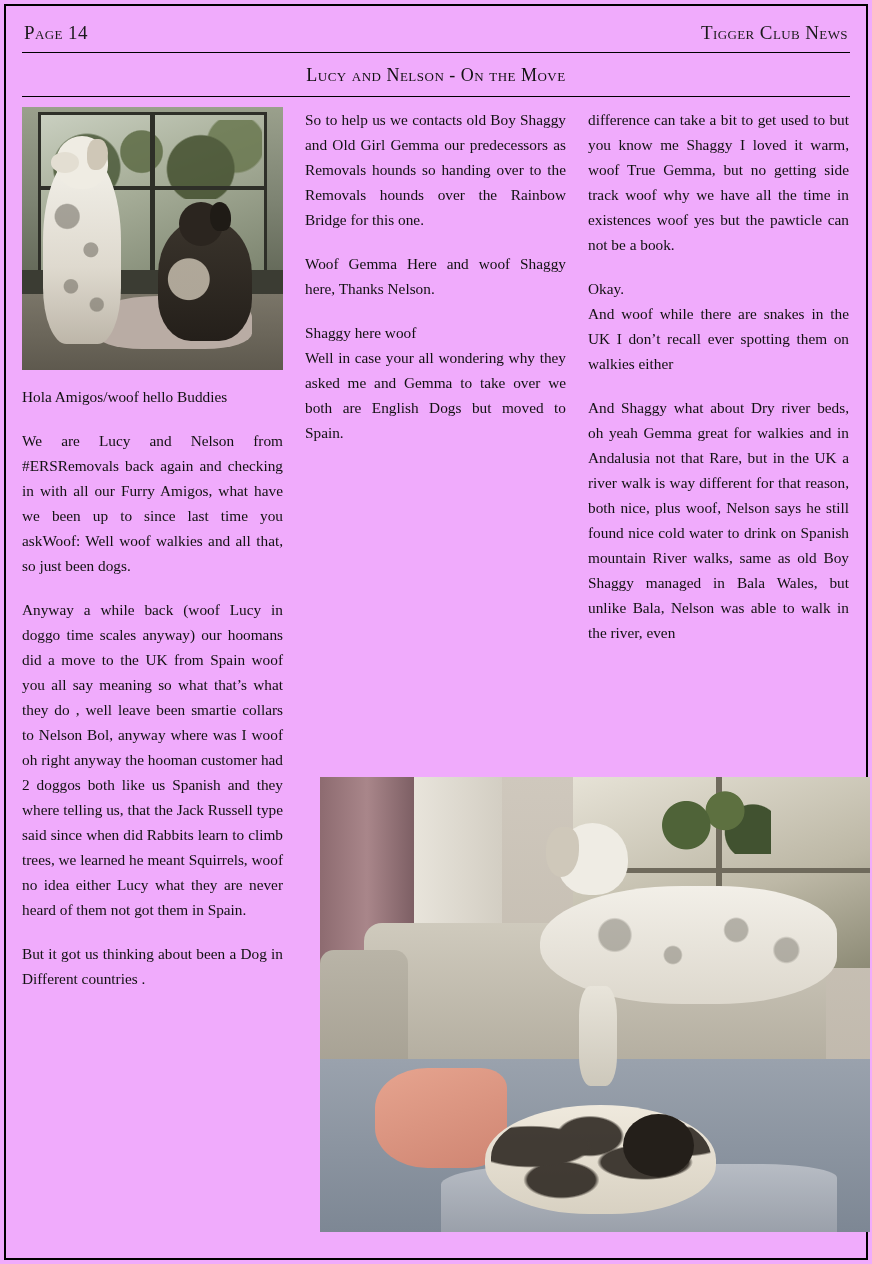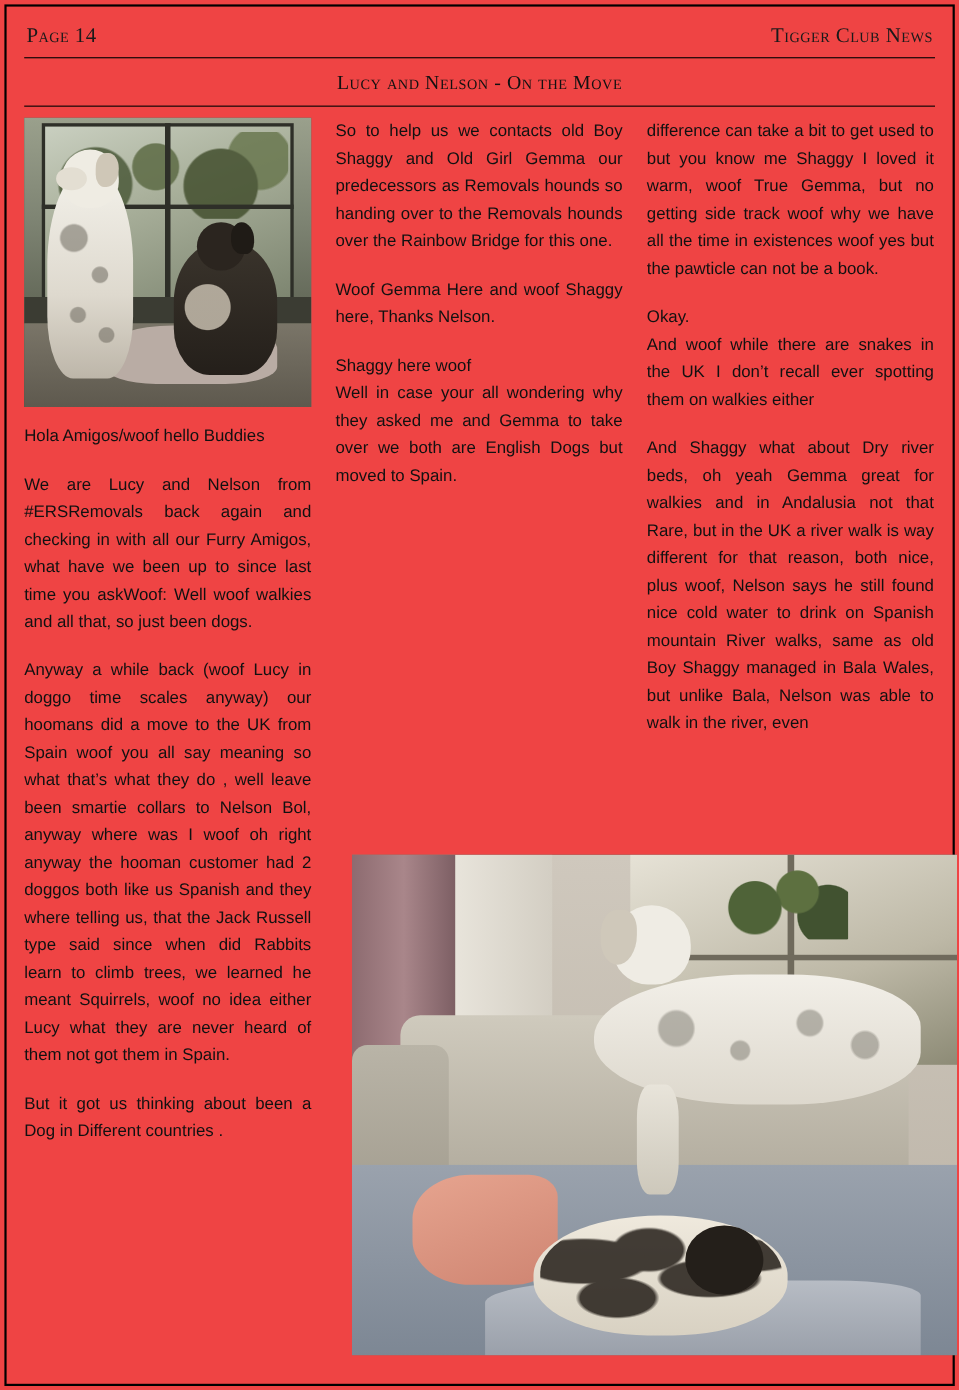--- a/index.html
+++ b/index.html
@@ -7,21 +7,21 @@
     padding: 0;
     background: #ffffff;
   }
   body {
     font-family: "DejaVu Sans", sans-serif;
   }
   .page {
     position: relative;
     width: 872px;
     height: 1264px;
-    background: #ef4444;
+    background: #f0abfc;
     box-sizing: border-box;
     overflow: hidden;
   }
   .page-border {
     position: absolute;
     left: 4px;
     top: 4px;
     right: 4px;
     bottom: 4px;
     border: 2px solid #000000;
@@ -75,21 +75,21 @@
   }
   .col {
     width: 261px;
   }
   .col p, .col .para {
     margin: 0 0 19px 0;
     font-size: 15.3px;
     line-height: 25px;
     text-align: justify;
     color: #111;
-    font-family: Liberation Sans, sans-serif;
+    font-family: Liberation Serif, serif;
     hyphens: none;
   }
   .col .para.last {
     margin-bottom: 0;
   }
   .photo {
     position: relative;
     overflow: hidden;
     background: #6a6a62;
   }

